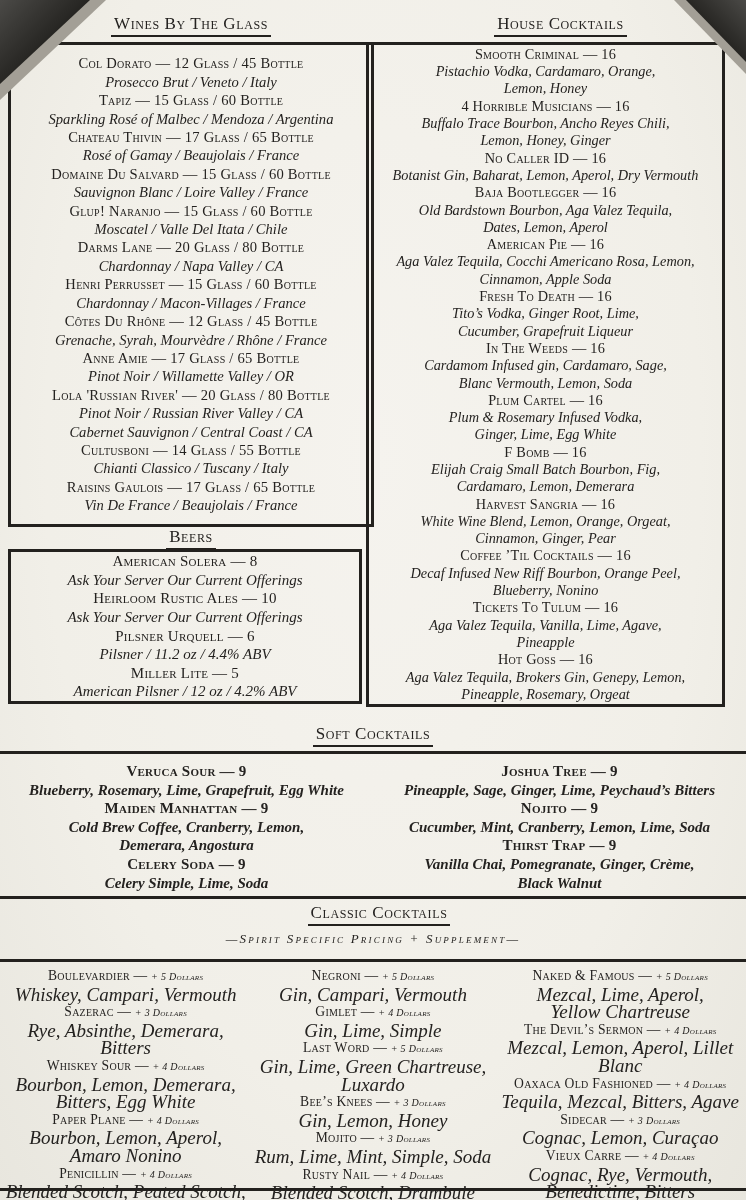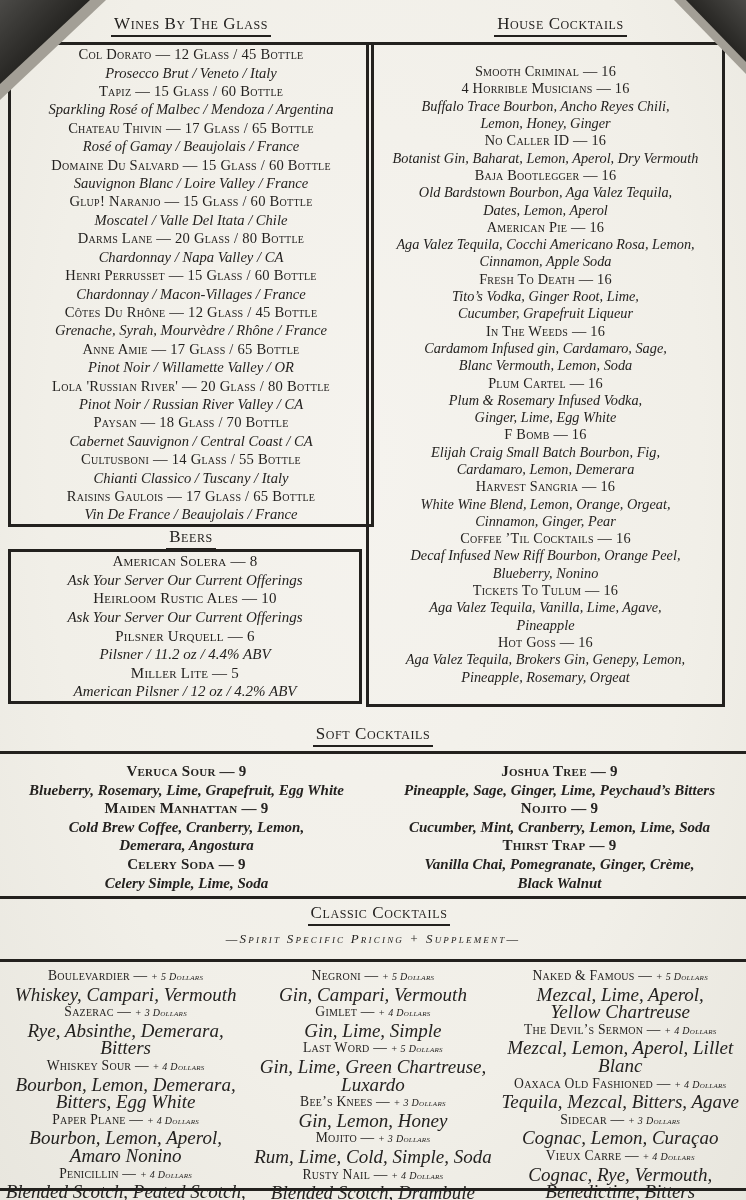--- a/index.html
+++ b/index.html
@@ -117,21 +117,20 @@
         <div class="t">Anne Amie — 17 Glass / 65 Bottle</div>
         <div class="d">Pinot Noir / Willamette Valley / OR</div>
       </div>
 
       <div>
         <div class="t">Lola 'Russian River' — 20 Glass / 80 Bottle</div>
         <div class="d">Pinot Noir / Russian River Valley / CA</div>
       </div>
 
       <div>
-        <div class="t">Paysan — 18 Glass / 70 Bottle</div>
         <div class="d">Cabernet Sauvignon /  Central Coast / CA</div>
       </div>
 
       <div>
         <div class="t">Cultusboni — 14 Glass / 55 Bottle</div>
         <div class="d">Chianti Classico / Tuscany / Italy</div>
       </div>
 
       <div>
         <div class="t">Raisins Gaulois — 17 Glass / 65 Bottle</div>
@@ -165,20 +164,22 @@
       </div>
     </div>
 
   <div class="sec-title" id="house-title">
     <span>House Cocktails</span>
   </div>
   <div class="box" id="house-box">
 
       <div>
         <div class="t">Smooth Criminal — 16</div>
+        <div class="d">Pistachio Vodka, Cardamaro, Orange,
+Lemon, Honey</div>
       </div>
 
       <div>
         <div class="t">4 Horrible Musicians — 16</div>
         <div class="d">Buffalo Trace Bourbon, Ancho Reyes Chili,
 Lemon, Honey, Ginger</div>
       </div>
 
       <div>
         <div class="t">No Caller ID — 16</div>
@@ -344,21 +345,21 @@
           <div class="d">Gin, Lime, Green Chartreuse, Luxardo</div>
         </div>
 
         <div>
           <div class="t"><span>Bee’s Knees — </span><span class="sup">+ 3 Dollars</span></div>
           <div class="d">Gin, Lemon, Honey</div>
         </div>
 
         <div>
           <div class="t"><span>Mojito — </span><span class="sup">+ 3 Dollars</span></div>
-          <div class="d">Rum, Lime, Cold, Simple, Soda</div>
+          <div class="d">Rum, Lime, Mint, Simple, Soda</div>
         </div>
 
         <div>
           <div class="t"><span>Rusty Nail — </span><span class="sup">+ 4 Dollars</span></div>
           <div class="d">Blended Scotch, Drambuie</div>
         </div>
       </div>
     <div class="classic-col">
 
         <div>

